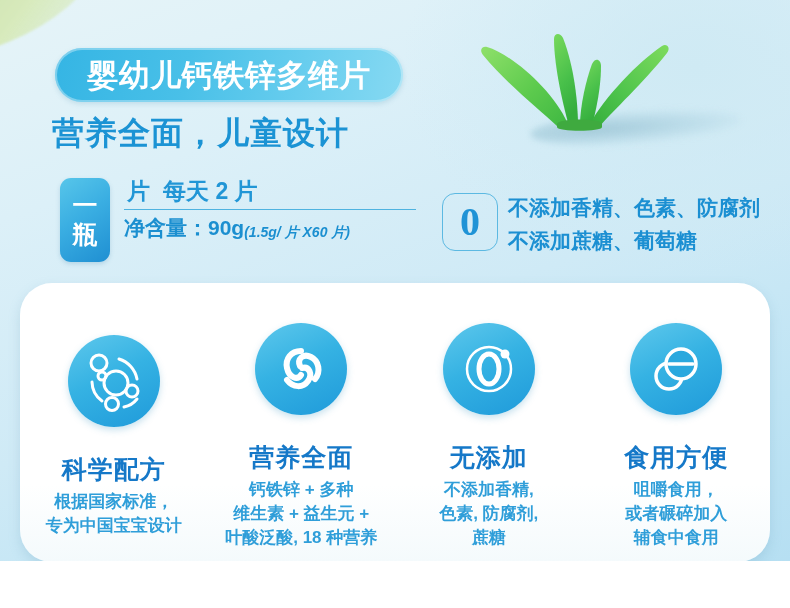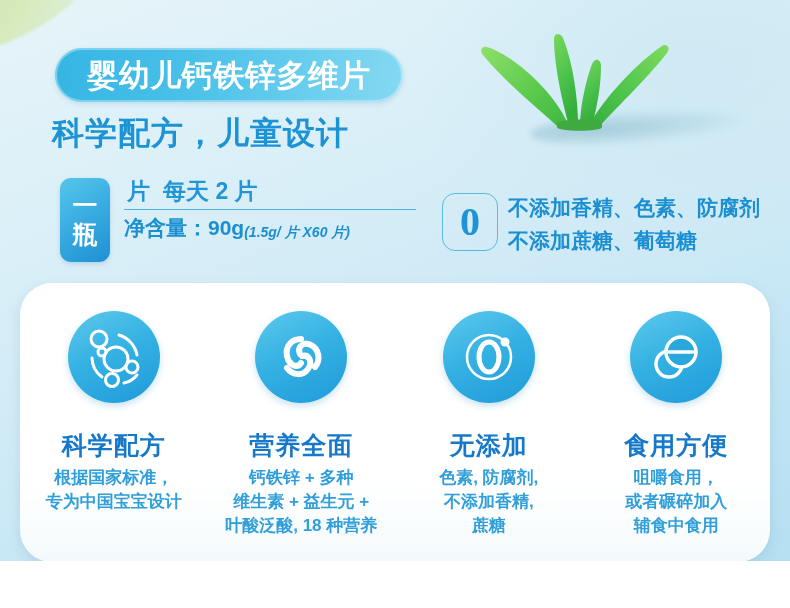--- a/index.html
+++ b/index.html
@@ -179,20 +179,21 @@
   .features-card {
     position: absolute;
     left: 20px;
     top: 283px;
     width: 750px;
     height: 279px;
     background: linear-gradient(180deg, #ffffff 0%, #ffffff 72%, #f4fafc 100%);
     border-radius: 32px;
     box-shadow: 0 5px 12px rgba(120,170,195,.28);
     display: flex;
+    align-items: center;
   }
   .feature {
     flex: 1;
     display: flex;
     flex-direction: column;
     align-items: center;
     padding-top: 28px;
   }
   .feature-icon {
     width: 92px;
@@ -258,21 +259,21 @@
 
       <path d="M128,110 C142,84 176,48 200,32 C205,29 209,34 205,39 C182,68 150,98 138,112 Z" fill="url(#gC)"></path>
 
       <path d="M95,110 C95,104 140,104 140,110 L140,113 C140,118 95,118 95,113 Z" fill="#3faa3f"></path>
     </svg>
   </div>
 
   <div class="title-pill">
     <span>婴幼儿钙铁锌多维片</span>
   </div>
-  <div class="subtitle">科学配方，儿童设计</div>
+  <div class="subtitle">营养全面，儿童设计</div>
 
   <div class="bottle-box">
     <span>一</span>
     <span>瓶</span>
   </div>
 
   <div class="spec-main">
     <div class="spec-line1">
       <span class="spec-unit">片</span>
       <span class="spec-daily">每天 2 片</span>
@@ -336,22 +337,22 @@
     <div class="feature">
       <div class="feature-icon">
         <svg width="62" height="62" viewBox="0 0 62 62">
           <circle cx="31" cy="31" r="22" fill="none" stroke="#ffffff" stroke-width="2.5"></circle>
           <ellipse cx="31" cy="31" rx="10" ry="15" fill="none" stroke="#ffffff" stroke-width="5"></ellipse>
           <circle cx="47" cy="16" r="4.5" fill="#ffffff"></circle>
         </svg>
       </div>
       <div class="feature-title">无添加</div>
       <div class="feature-desc">
+        <div>不添加香精,</div>
         <div>色素, 防腐剂,</div>
-        <div>不添加香精,</div>
         <div>蔗糖</div>
       </div>
     </div>
 
     <div class="feature">
       <div class="feature-icon">
         <svg width="62" height="62" viewBox="0 0 62 62">
           <circle cx="24" cy="38" r="13" fill="none" stroke="#ffffff" stroke-width="3.5"></circle>
           <circle cx="36" cy="26" r="15" fill="#2aa8de" stroke="#ffffff" stroke-width="3.5"></circle>
           <line x1="24" y1="26" x2="48" y2="26" stroke="#ffffff" stroke-width="3.5" stroke-linecap="round"></line>

